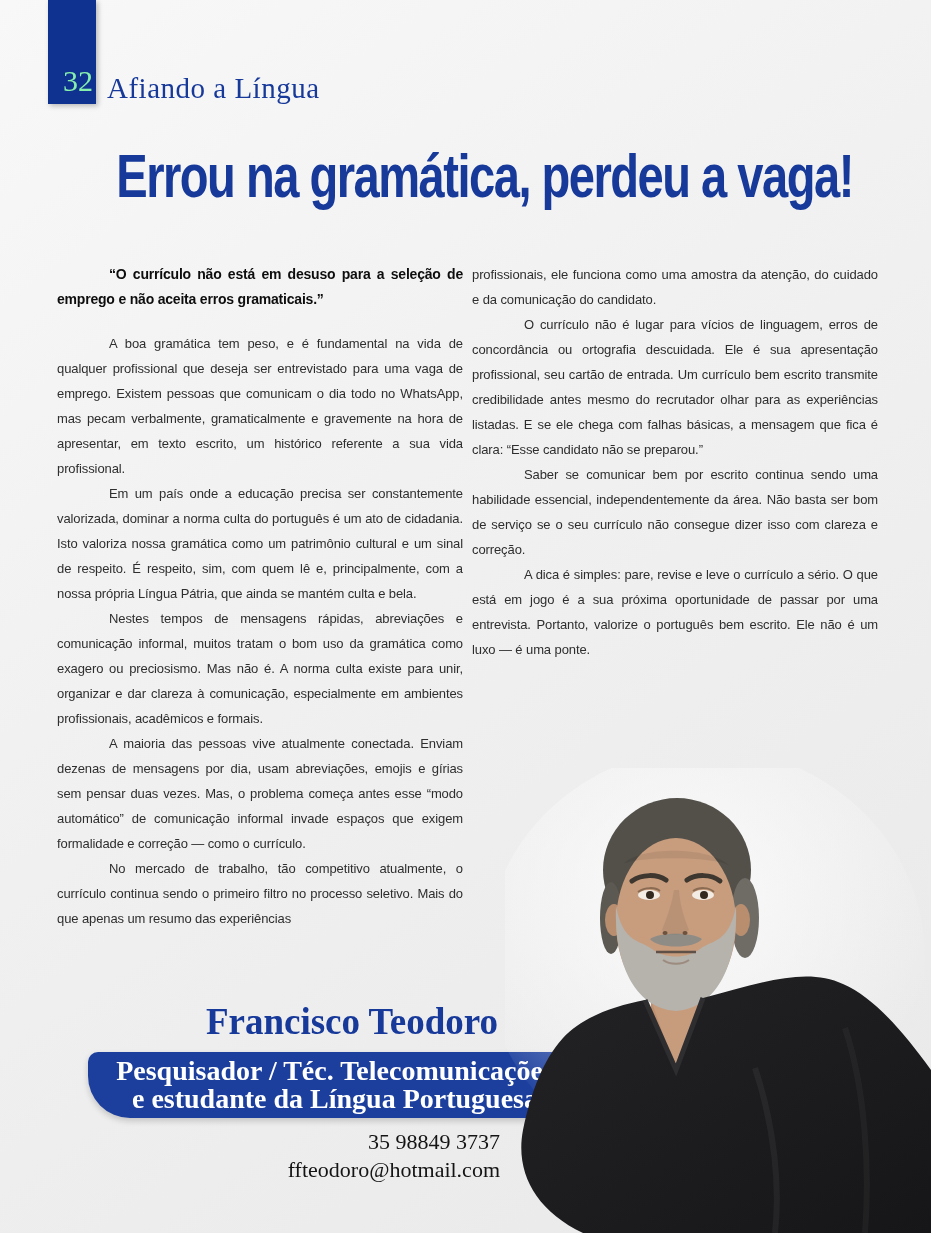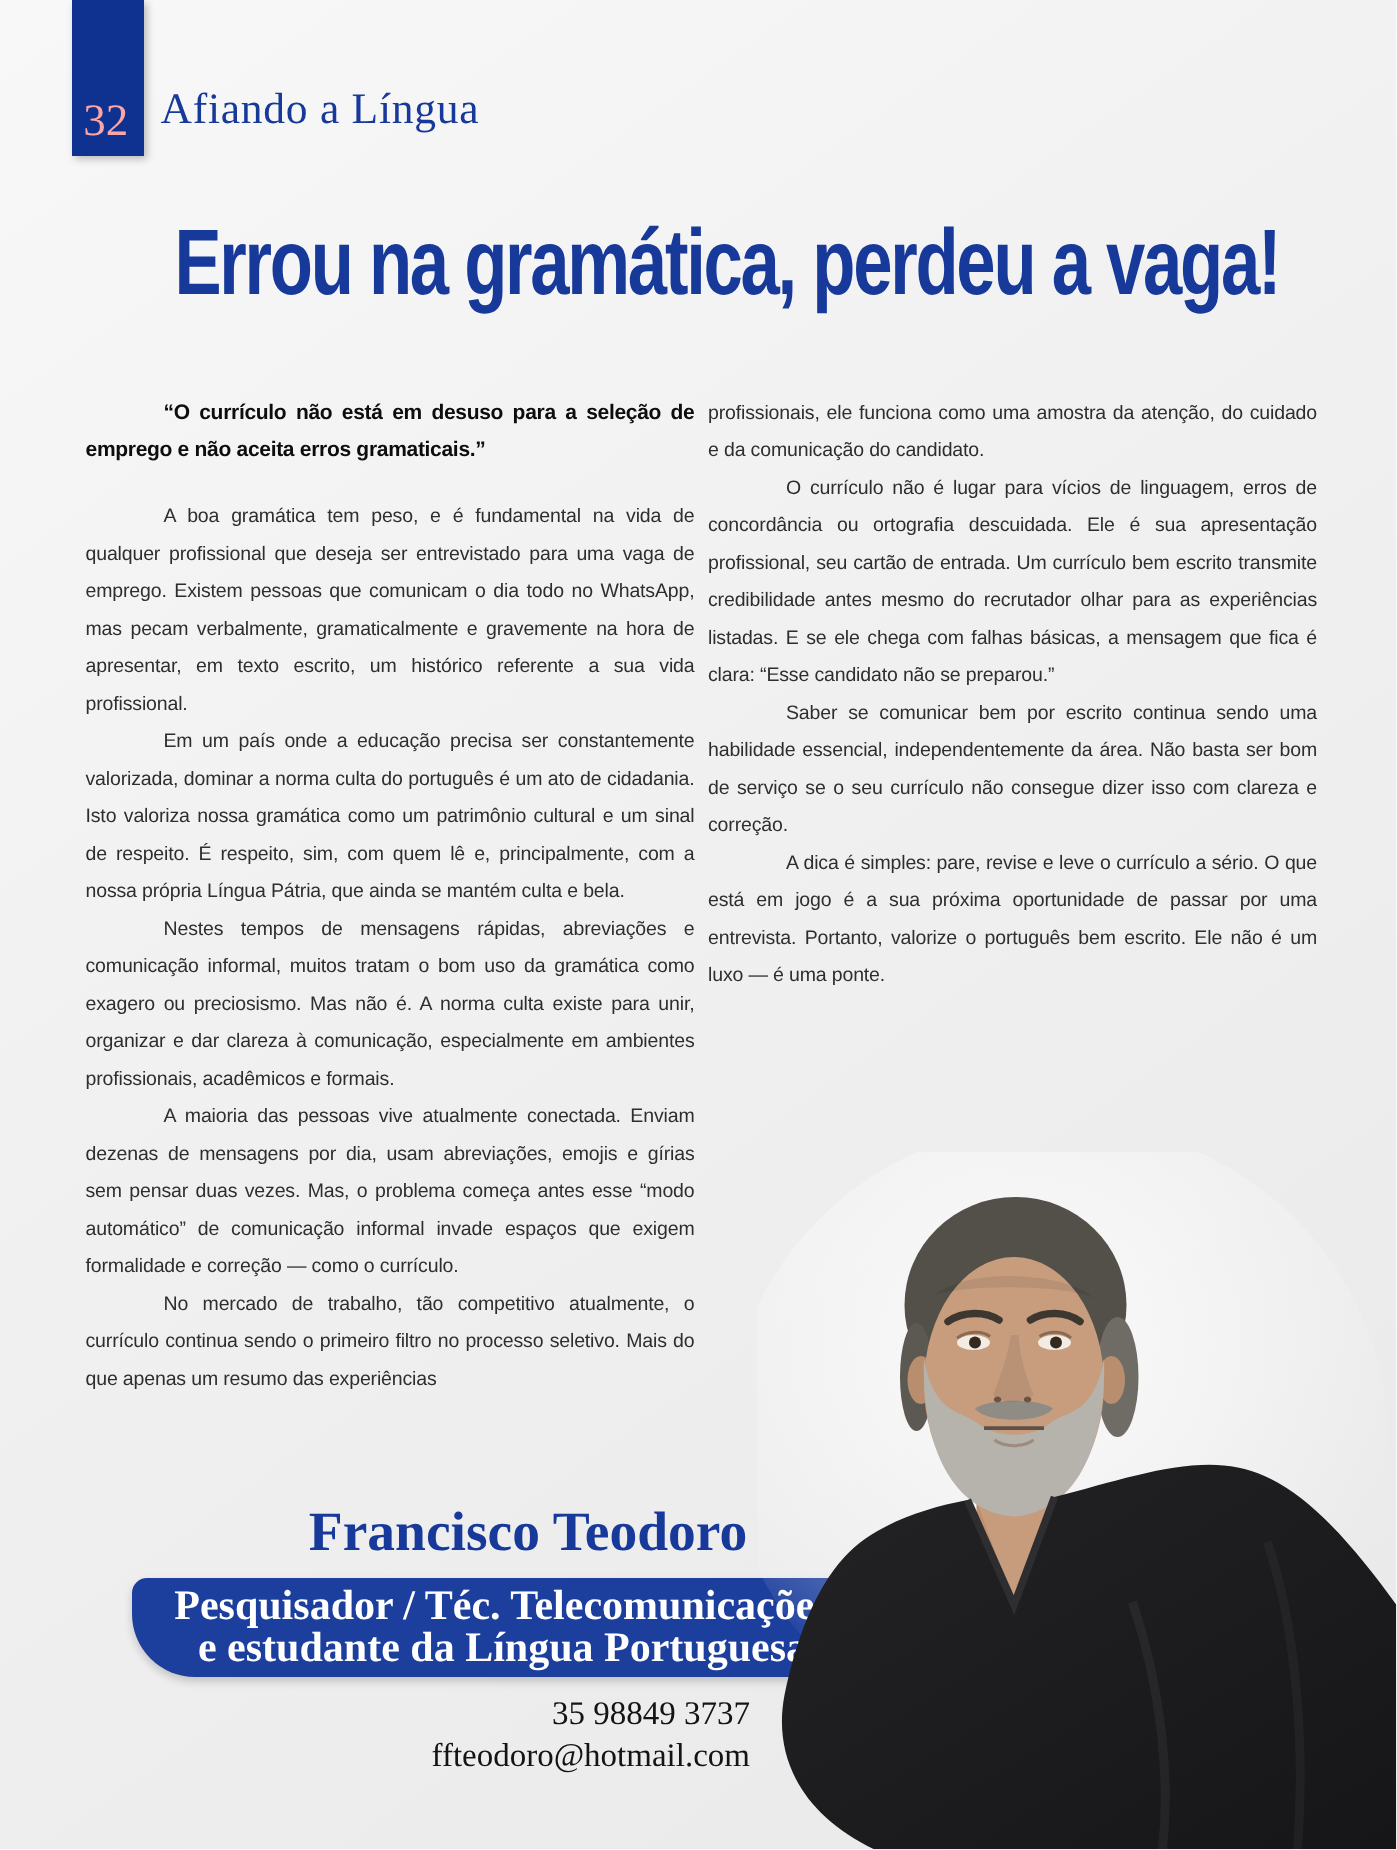--- a/index.html
+++ b/index.html
@@ -11,25 +11,25 @@
     font-family:"Liberation Sans",sans-serif;
   }
   
   .pagenum-box{
     position:absolute;left:48px;top:0;width:48px;height:104px;
     background:#0f3190;
     box-shadow:2px 2px 5px rgba(0,0,0,0.25);
   }
   .pagenum{
     position:absolute;left:0;right:3px;bottom:6px;
-    text-align:center;color:#fca5a5;
+    text-align:right;color:#86efac;
     font-family:"Liberation Serif",serif;font-size:30px;
   }
   .section-title{
-    position:absolute;left:107px;top:57px;
+    position:absolute;left:107px;top:72px;
     color:#17399a;font-family:"Liberation Serif",serif;font-size:29px;
     letter-spacing:0.5px;white-space:nowrap;
   }
   
   .headline{
     position:absolute;left:0;top:140px;width:931px;text-align:center;
   }
   .headline span{
     display:inline-block;
     transform:scaleX(0.76);transform-origin:50% 50%;

